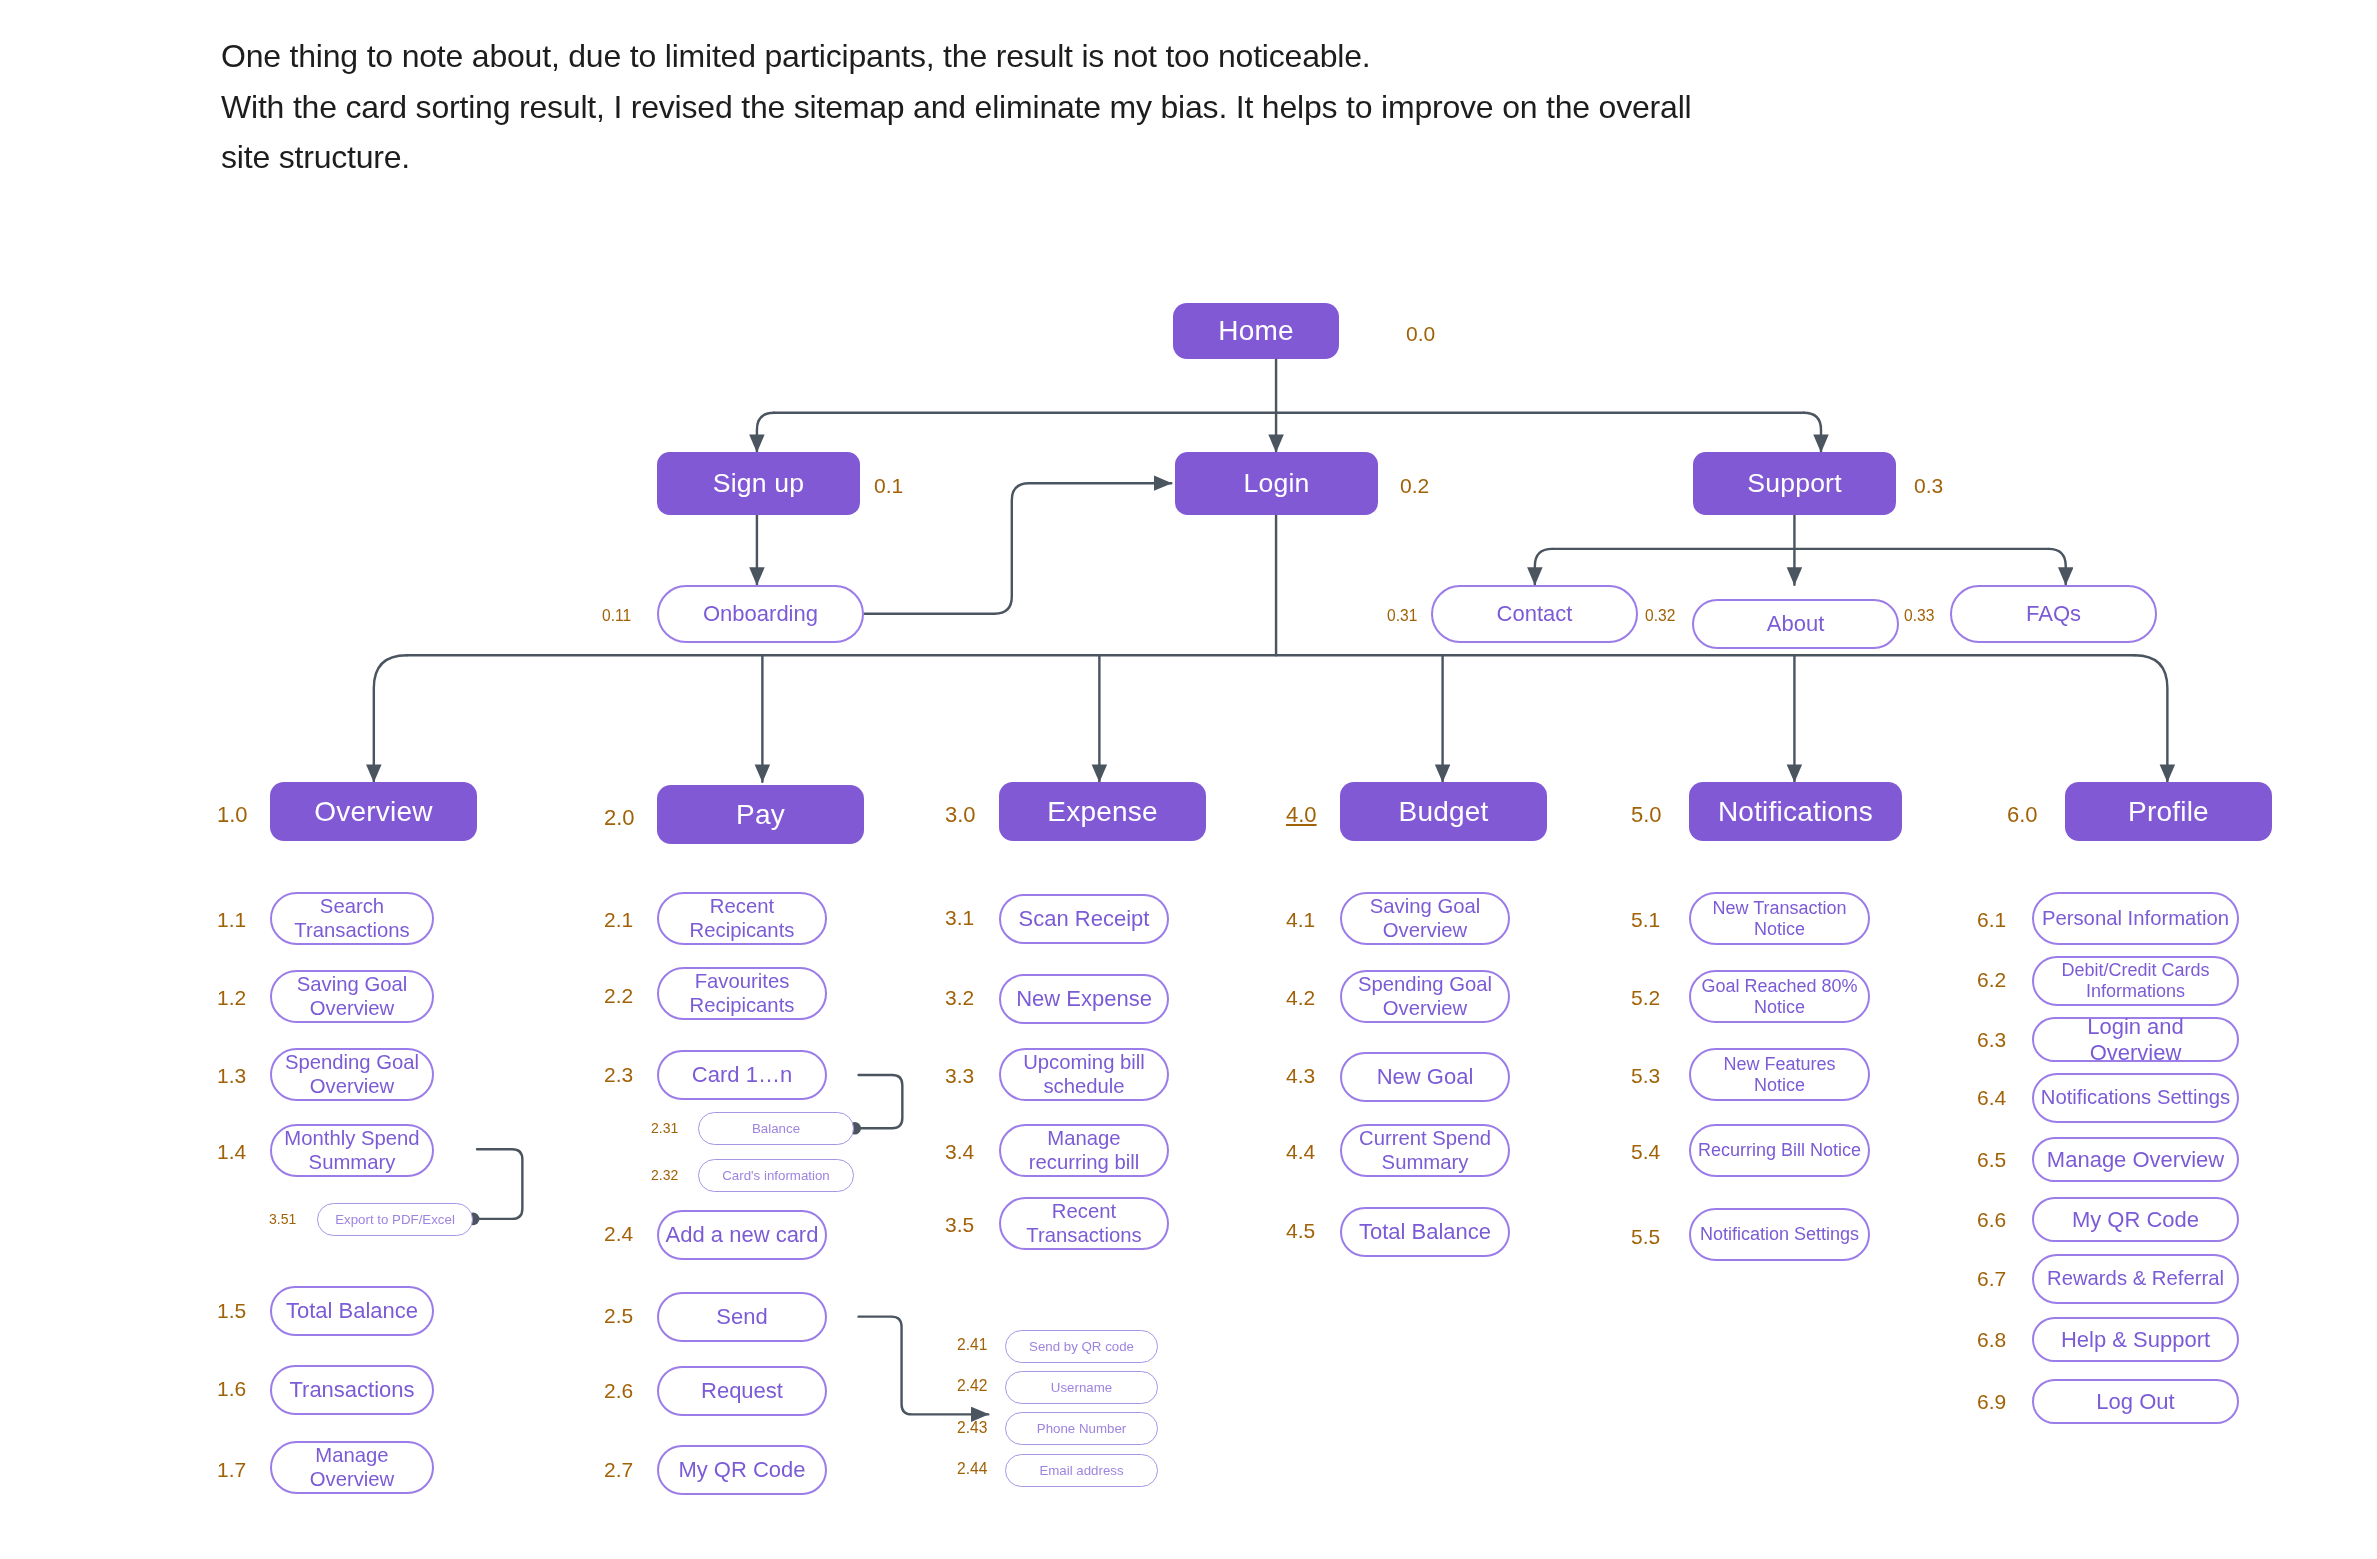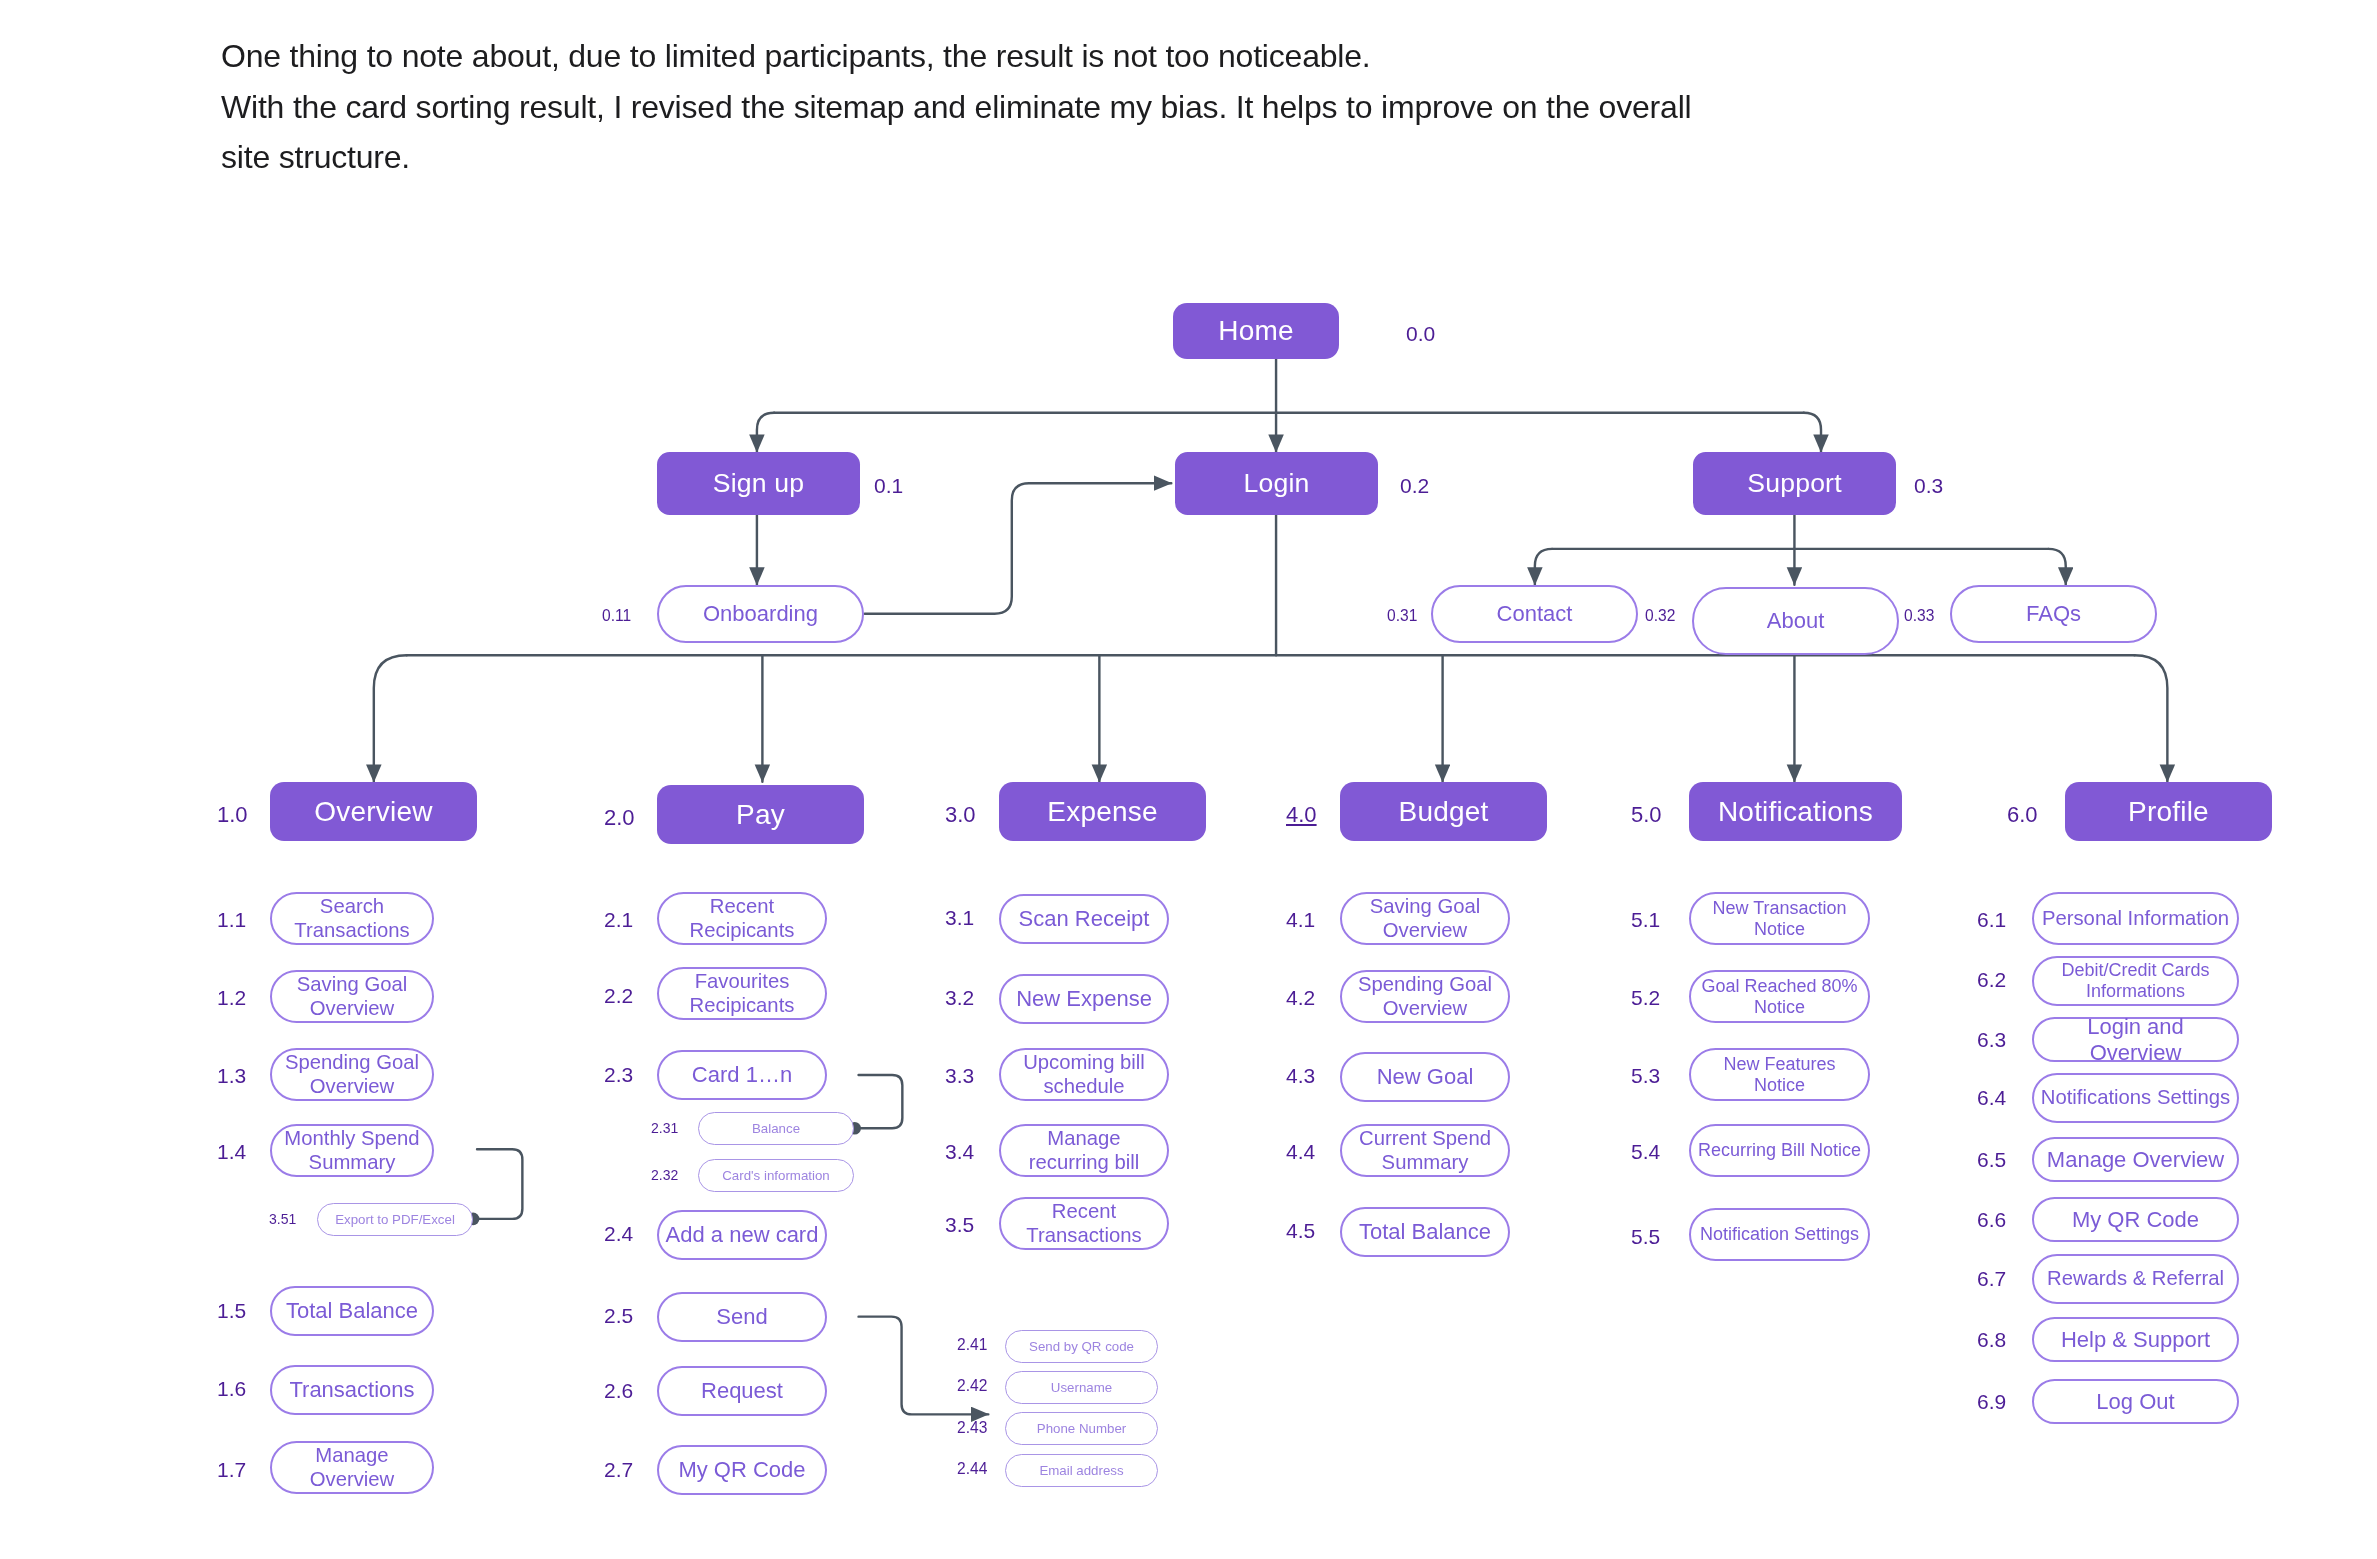--- a/index.html
+++ b/index.html
@@ -77,21 +77,21 @@
     border-width: 1.6px;
     color: #9D84E0;
     border-color: #A995E6;
   }
   .pill.md { font-size: 18px; }
   .pill.lg { font-size: 22px; }
 
   
   .idx {
     position: absolute;
-    color: #4c1d95;
+    color: #a16207;
     font-size: 21px;
     font-weight: 400;
     white-space: nowrap;
   }
   .idx.sm { font-size: 15.6px; }
   .idx.xs { font-size: 14px; }
   .idx.lvl1 { font-size: 22px; }
 </style>
 </head>
 <body>
@@ -173,21 +173,21 @@
   <div class="node pill lg" style="left:657px; top:585px; width:207px; height:58px;">
     <span class="label">Onboarding</span>
   </div>
   <div class="idx sm" style="left:602px; top:607px;">0.11</div>
 
   <div class="node pill lg" style="left:1431px; top:585px; width:207px; height:58px;">
     <span class="label">Contact</span>
   </div>
   <div class="idx sm" style="left:1387px; top:607px;">0.31</div>
 
-  <div class="node pill lg" style="left:1692px; top:587px; width:207px; height:68px;align-items:center;">
+  <div class="node pill lg" style="left:1692px; top:599px; width:207px; height:50px;align-items:center;">
     <span class="label">About</span>
   </div>
   <div class="idx sm" style="left:1645px; top:607px;">0.32</div>
 
   <div class="node pill lg" style="left:1950px; top:585px; width:207px; height:58px;">
     <span class="label">FAQs</span>
   </div>
   <div class="idx sm" style="left:1904px; top:607px;">0.33</div>
 
   <div class="node filled lvl2" style="left:270px; top:782px; width:207px; height:59px;">

